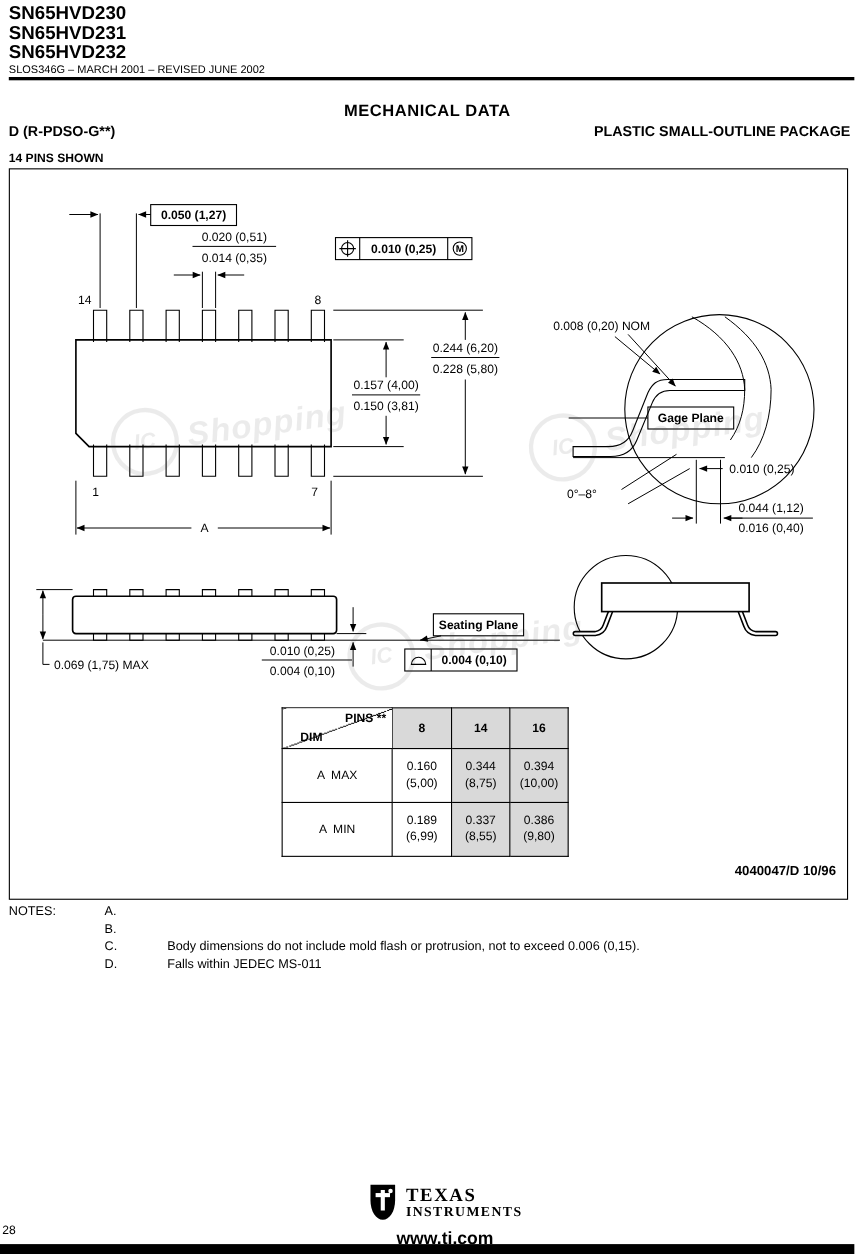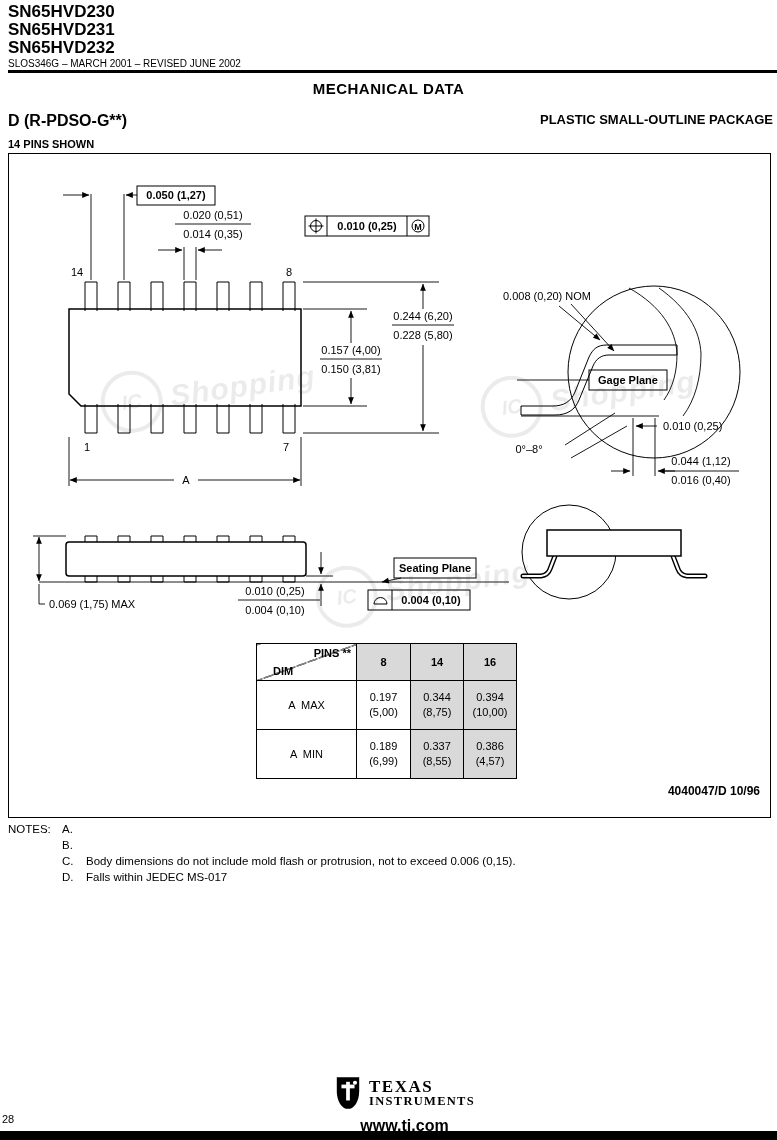--- a/index.html
+++ b/index.html
@@ -4,22 +4,22 @@
 <style>
   html,body{margin:0;padding:0;background:#fff;}
   .page{position:relative;width:777px;height:1140px;background:#fff;overflow:hidden;
         font-family:"Liberation Sans",sans-serif;color:#000;}
   .abs{position:absolute;}
 
   
   .partnos{left:8px;top:3px;font-size:17px;font-weight:bold;line-height:18px;}
   .docline{left:8px;top:58px;font-size:10px;}
   .rule{left:8px;right:0;top:70px;height:3px;background:#000;}
-  .pgtitle{left:0;right:0;top:80px;text-align:center;font-size:15px;font-weight:bold;letter-spacing:.5px;}
-  .pkgcode{left:8px;top:112px;font-size:16px;font-weight:bold;}
+  .pgtitle{left:0;right:0;top:92px;text-align:center;font-size:15px;font-weight:bold;letter-spacing:.5px;}
+  .pkgcode{left:8px;top:112px;font-size:13px;font-weight:bold;}
   .pkgname{right:4px;top:112px;font-size:13px;font-weight:bold;}
   .pinsshown{left:8px;top:138px;font-size:11px;font-weight:bold;}
 
   
   .dbox{left:8px;top:153px;width:761px;height:663px;border:1px solid #000;}
   .dbox svg{position:absolute;left:0;top:0;}
   svg text{font-family:"Liberation Sans",sans-serif;font-size:11px;fill:#000;}
   svg text.b{font-weight:bold;}
   svg text.mid{text-anchor:middle;}
   svg text.s9{font-size:9px;}
@@ -34,21 +34,21 @@
   .dims-table .datarow td{height:48px;line-height:15px;}
   .dims-table td.sh{background:#d9d9d9;}
   .corner{position:relative;background:linear-gradient(to bottom right,#fff 49.4%,#000 49.4%,#000 50.6%,#fff 50.6%) !important;}
   .corner-top{position:absolute;top:3px;right:5px;font-weight:bold;}
   .corner-bottom{position:absolute;bottom:3px;left:6px;font-weight:bold;padding-left:10px;}
   .rowlabel{white-space:pre;}
   .dwgnum{position:absolute;right:10px;top:630px;font-size:12px;font-weight:bold;}
 
   
   .notes{left:8px;top:821px;font-size:11.5px;line-height:16px;}
-  .notes-row{display:flex;}
+  .notes-row{display:flex;gap:33px;}
   .notes-head{width:54px;}
   .note-label{width:24px;}
 
   
   .wm{position:absolute;z-index:4;display:flex;align-items:center;gap:8px;opacity:.09;color:#333;
       transform:rotate(-8deg);pointer-events:none;}
   .wm-badge{display:flex;align-items:center;justify-content:center;width:54px;height:54px;border:4px solid #333;
       border-radius:50%;font-size:20px;font-weight:bold;font-style:italic;}
   .wm-text{font-size:30px;font-weight:bold;font-style:italic;letter-spacing:1px;}
 
@@ -291,21 +291,21 @@
           <span class="corner-top">PINS **</span>
           <span class="corner-bottom">DIM</span>
         </td>
         <td class="sh">8</td>
         <td class="sh">14</td>
         <td class="sh">16</td>
       </tr>
       <tr class="datarow">
         <td class="rowlabel">A  MAX</td>
         <td>
-          <div>0.197</div>
+          <div>0.160</div>
               <div>(5,00)</div>
         </td>
         <td class="sh">
           <div>0.344</div>
               <div>(8,75)</div>
         </td>
         <td class="sh">
           <div>0.394</div>
               <div>(10,00)</div>
         </td>
@@ -315,21 +315,21 @@
         <td>
           <div>0.189</div>
               <div>(6,99)</div>
         </td>
         <td class="sh">
           <div>0.337</div>
               <div>(8,55)</div>
         </td>
         <td class="sh">
           <div>0.386</div>
-              <div>(4,57)</div>
+              <div>(9,80)</div>
         </td>
       </tr>
     </tbody>
       </table>
 
     <div class="dwgnum">4040047/D 10/96</div>
   </div>
 
   <div class="abs notes">
     <div class="notes-row">
@@ -341,21 +341,21 @@
       <span class="note-label">B.</span>
     </div>
     <div class="notes-row">
       <span class="notes-head"></span>
       <span class="note-label">C.</span>
       <span class="note-text">Body dimensions do not include mold flash or protrusion, not to exceed 0.006 (0,15).</span>
     </div>
     <div class="notes-row">
       <span class="notes-head"></span>
       <span class="note-label">D.</span>
-      <span class="note-text">Falls within JEDEC MS-017</span>
+      <span class="note-text">Falls within JEDEC MS-011</span>
     </div>
   </div>
 
   <div class="abs footer">
     <div class="brand">
       <svg width="28" height="34" viewBox="0 0 30 36">
         <path d="M3 1 h24 v15 c0 11 -5.5 19 -12 19 c-6.5 0 -12 -8 -12 -19 z" fill="#000"></path>
         <rect x="13" y="6" width="4" height="20" fill="#fff"></rect>
         <rect x="8" y="9" width="14" height="4" fill="#fff"></rect>
         <circle cx="22.5" cy="7" r="2.2" fill="#fff"></circle>

